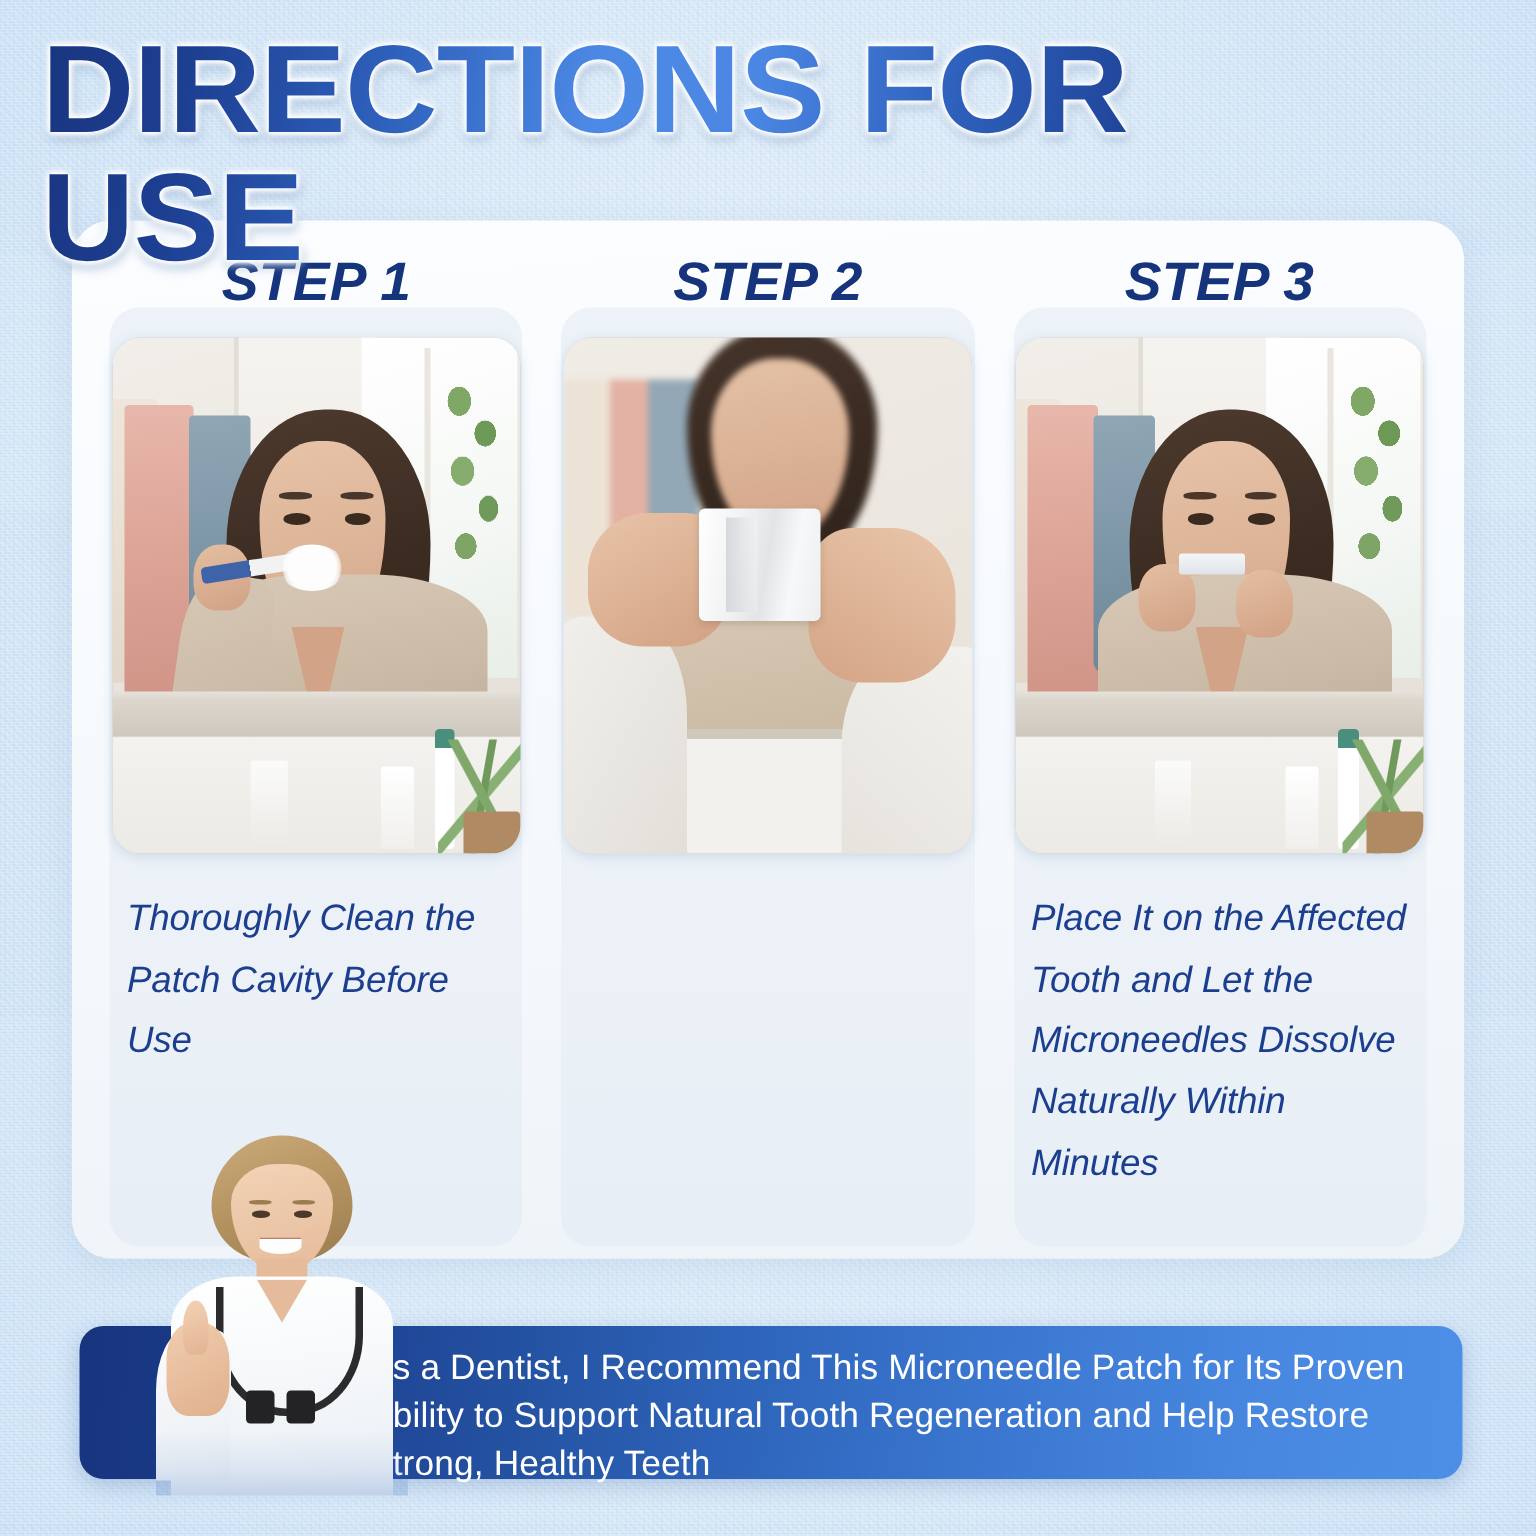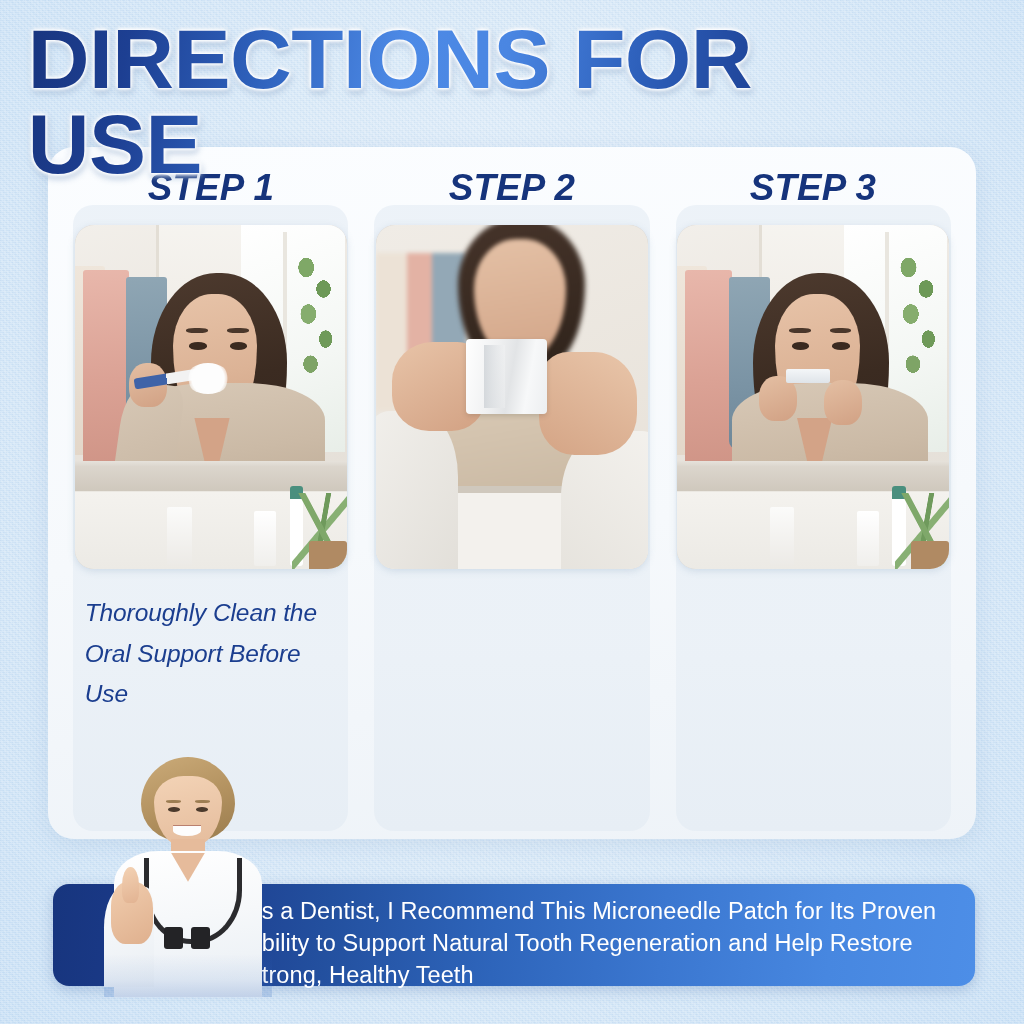--- a/index.html
+++ b/index.html
@@ -492,21 +492,21 @@
           <div class="mirror-lip"></div>
           <div class="counter"></div>
           <div class="bottle"></div>
           <div class="brush-stand"></div>
           <div class="ebrush"></div>
           <div class="aloe"></div>
           <div class="pot"></div>
         </div>
       </div>
 
-      <div class="caption">Thoroughly Clean the Oral Support Before Use</div>
+      <div class="caption">Thoroughly Clean the Patch Cavity Before Use</div>
     </div>
 
     <div class="step-col">
       <div class="step-panel-bg"></div>
       <div class="step-title">STEP 2</div>
 
       <div class="photo">
         <div class="photo-inner">
           <div class="p2-bg"></div>
           <div class="p2-towels"></div>
@@ -553,20 +553,21 @@
           <div class="mirror-lip"></div>
           <div class="counter"></div>
           <div class="bottle"></div>
           <div class="brush-stand"></div>
           <div class="ebrush"></div>
           <div class="aloe"></div>
           <div class="pot"></div>
         </div>
       </div>
 
+      <div class="caption">Place It on the Affected Tooth and Let the Microneedles Dissolve Naturally Within Minutes</div>
     </div>
 
   </div>
 </div>
 
 <div class="banner">
   <div class="banner-text">As a Dentist, I Recommend This Microneedle Patch for Its Proven Ability to Support Natural Tooth Regeneration and Help Restore Strong, Healthy Teeth</div>
 </div>
 
 <div class="dentist">

